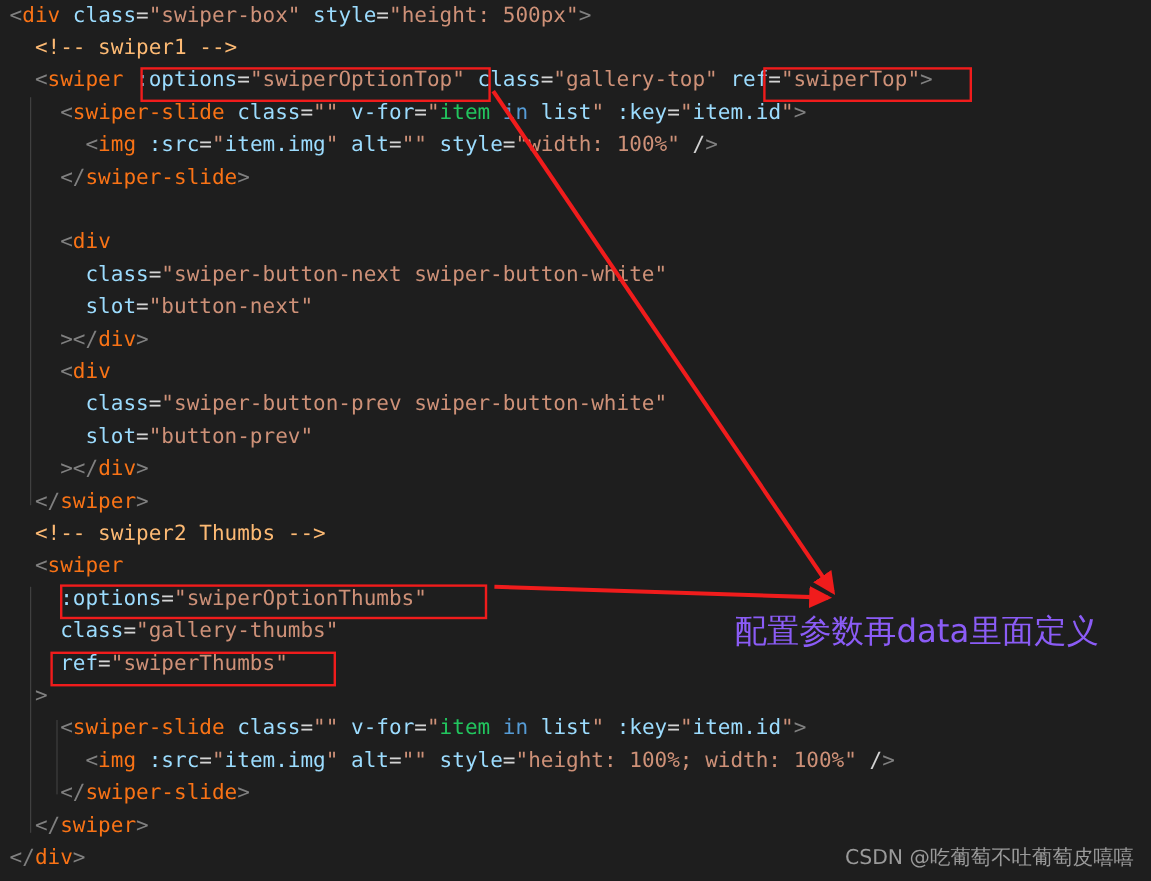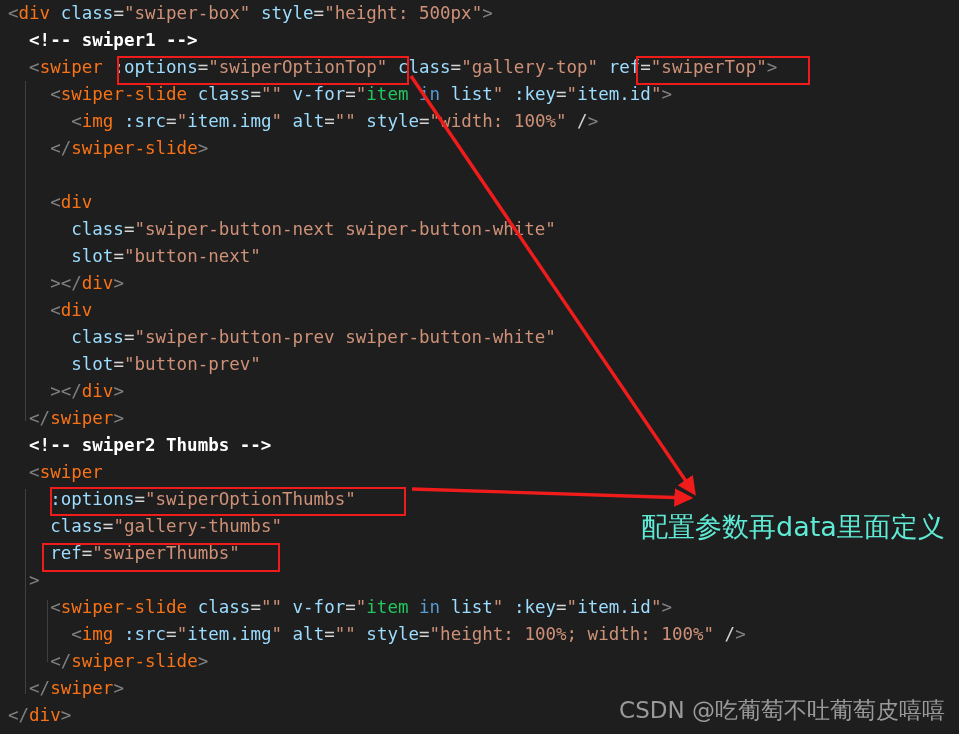--- a/index.html
+++ b/index.html
@@ -39,21 +39,21 @@
     padding-left: 8px;
     white-space: pre;
     position: relative;
   }
   
   .pn  { color: #808080; }               
   .tag { color: #f97316; }               
   .att { color: #9cdcfe; }               
   .eq  { color: #d4d4d4; }               
   .str { color: #ce9178; }               
-  .cmt { color: #ffffff; font-weight: bold; }               
+  .cmt { color: #fdba74; }               
   .kw  { color: #569cd6; }               
   .var { color: #22c55e; }               
 
   
   .guide {
     position: absolute;
     width: 1px;
     background: #404040;
   }
 
@@ -71,36 +71,35 @@
     left: 0; top: 0;
     width: 959px; height: 734px;
     pointer-events: none;
   }
 
   
   #annotation {
     position: absolute;
     left: 612px;
     top: 511px;
-    color: #5eead4;
+    color: #8b5cf6;
     font-family: "DejaVu Sans", "Liberation Sans", sans-serif;
     font-size: 27px;
     line-height: 32px;
     white-space: nowrap;
-    margin-left: 29px;
   }
 
   
   #watermark {
     position: absolute;
     right: 14px;
     bottom: 8px;
     color: #9a9a9a;
     font-family: "DejaVu Sans", "Liberation Sans", sans-serif;
-    font-size: 23px;
+    font-size: 17px;
     white-space: nowrap;
   }
 </style>
 </head>
 <body>
 
 <div id="screen">
 
   <div class="guide" style="left:25px;  top:81px;  height:340px;"></div>
   <div class="guide" style="left:25px;  top:489px; height:205px;"></div>

